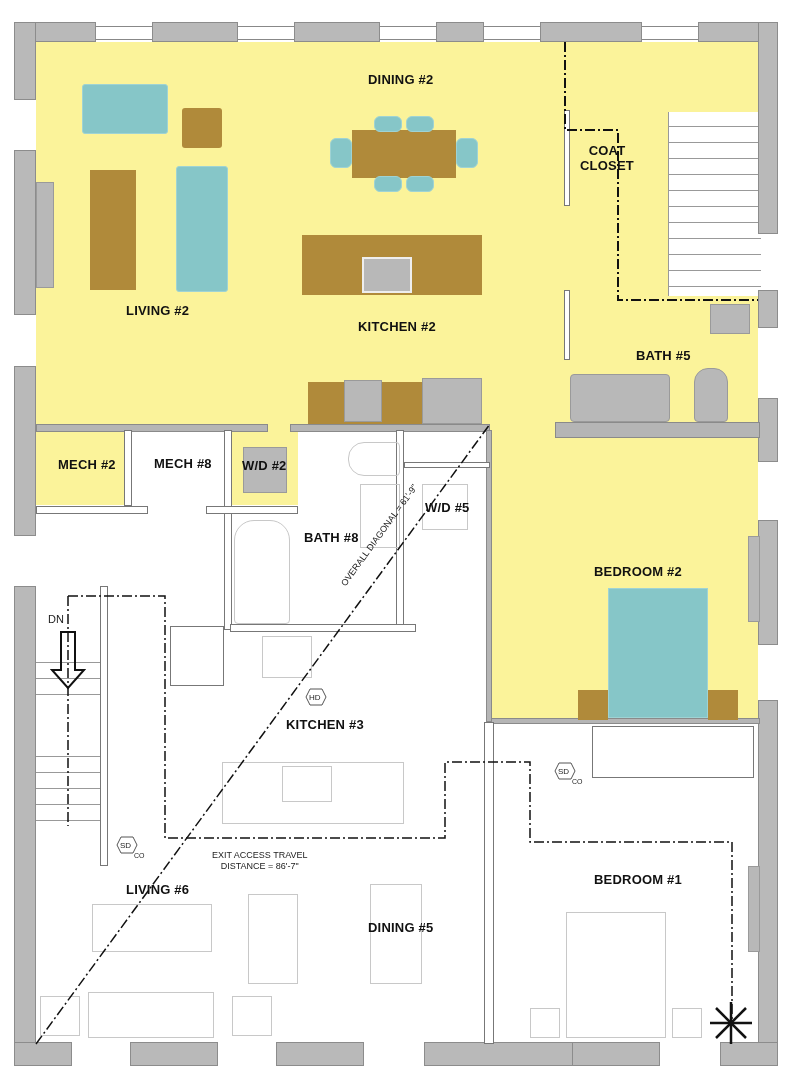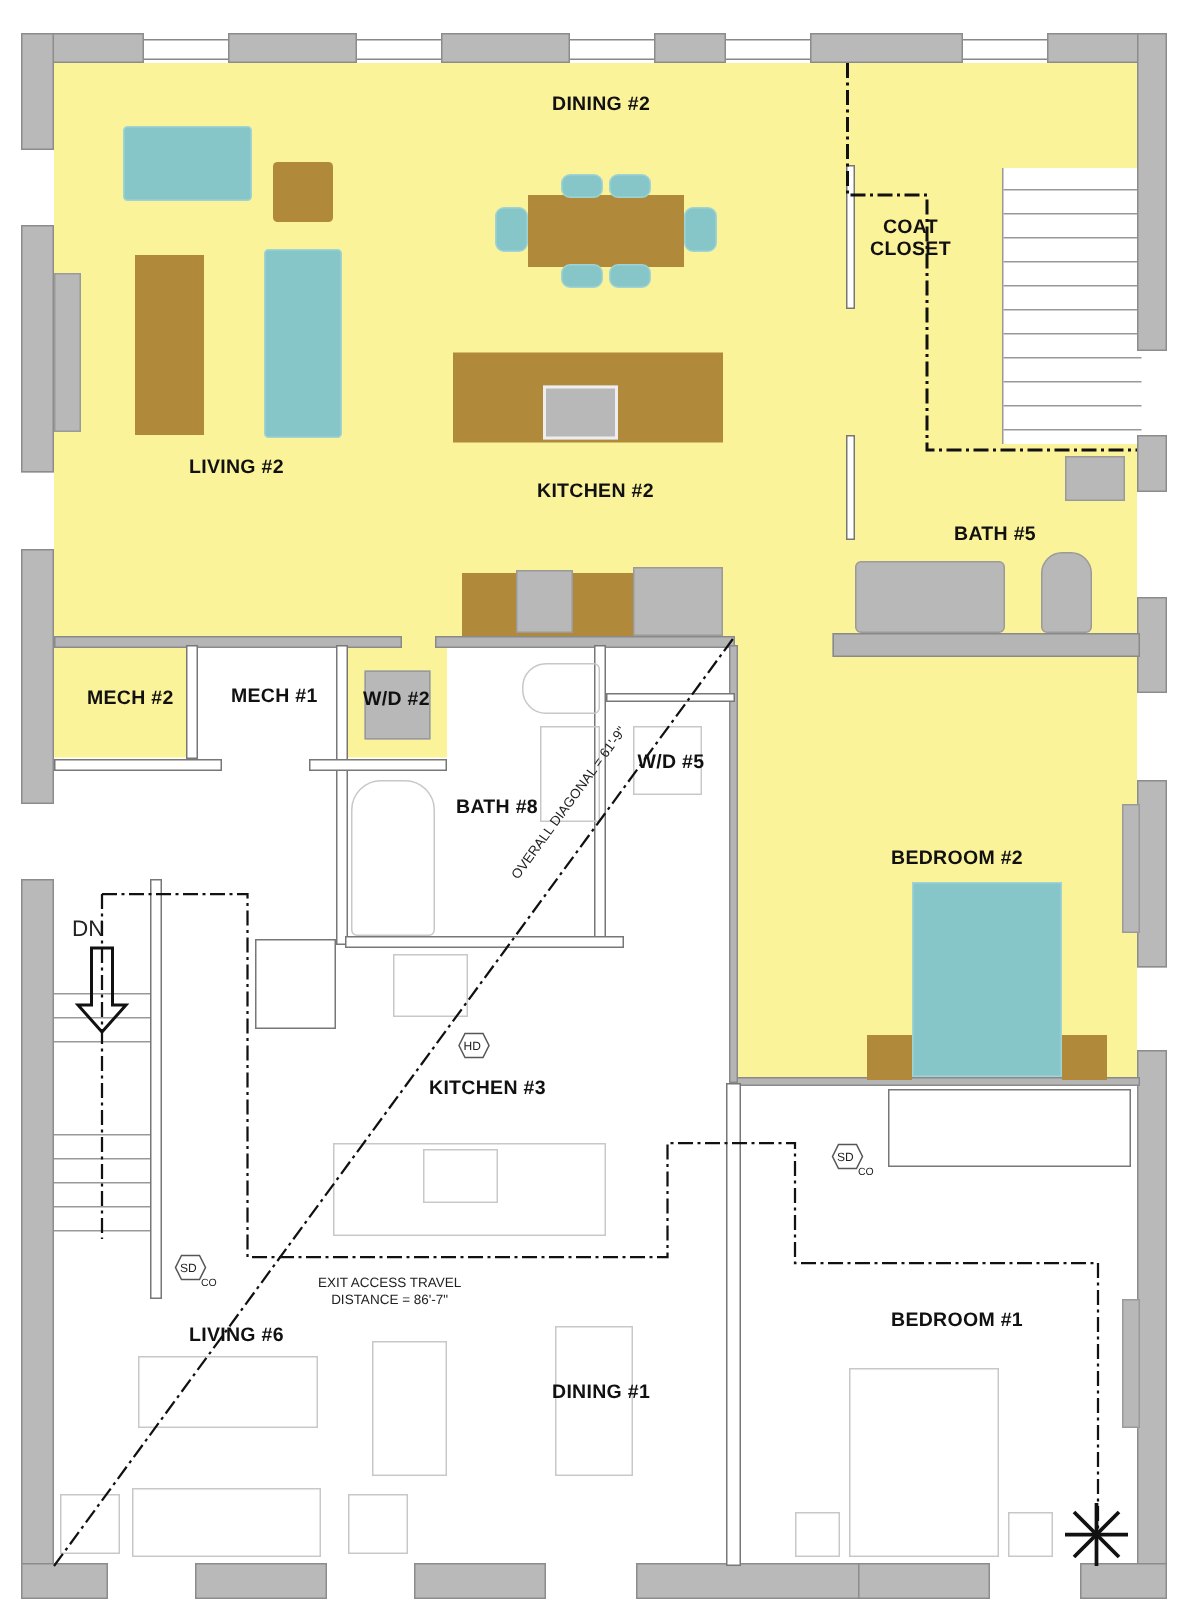--- a/index.html
+++ b/index.html
@@ -98,21 +98,21 @@
   <div class="stair" style="left:0;top:68px;width:64px;"></div>
   <div class="stair" style="left:0;top:130px;width:64px;"></div>
   <div class="stair" style="left:0;top:146px;width:64px;"></div>
   <div class="stair" style="left:0;top:162px;width:64px;"></div>
   <div class="stair" style="left:0;top:178px;width:64px;"></div>
   <div class="stair" style="left:0;top:194px;width:64px;"></div>
 </div>
 <svg class="abs" style="left:48px;top:630px;" width="40" height="60" viewBox="0 0 40 60">
   <path d="M13 2 H27 V40 H36 L20 58 L4 40 H13 Z" fill="none" stroke="#111" stroke-width="2"></path>
 </svg>
-<div class="note" style="left:48px;top:614px;font-size:15px;">DN</div>
+<div class="note" style="left:48px;top:614px;font-size:11px;">DN</div>
 
 <div class="teal" style="left:82px;top:84px;width:86px;height:50px;"></div>
 <div class="brown" style="left:182px;top:108px;width:40px;height:40px;border-radius:3px;"></div>
 <div class="brown" style="left:90px;top:170px;width:46px;height:120px;"></div>
 <div class="teal" style="left:176px;top:166px;width:52px;height:126px;"></div>
 <div class="brown" style="left:352px;top:130px;width:104px;height:48px;"></div>
 <div class="teal" style="left:330px;top:138px;width:22px;height:30px;border-radius:6px;"></div>
 <div class="teal" style="left:456px;top:138px;width:22px;height:30px;border-radius:6px;"></div>
 <div class="teal" style="left:374px;top:116px;width:28px;height:16px;border-radius:6px;"></div>
 <div class="teal" style="left:406px;top:116px;width:28px;height:16px;border-radius:6px;"></div>
@@ -173,36 +173,36 @@
   <polygon points="5,1 17,1 21,9 17,17 5,17 1,9" fill="#fff" stroke="#555"></polygon>
 </svg>
 <div class="note" style="left:120px;top:840px;font-size:8px;">SD</div>
 <div class="note" style="left:134px;top:850px;font-size:7px;">CO</div>
 <svg class="abs" style="left:554px;top:762px;" width="22" height="18" viewBox="0 0 22 18">
   <polygon points="5,1 17,1 21,9 17,17 5,17 1,9" fill="#fff" stroke="#555"></polygon>
 </svg>
 <div class="note" style="left:558px;top:766px;font-size:8px;">SD</div>
 <div class="note" style="left:572px;top:776px;font-size:7px;">CO</div>
 
-<div class="label" style="left:368px;top:61px;">DINING #2</div>
+<div class="label" style="left:368px;top:72px;">DINING #2</div>
 <div class="label" style="left:126px;top:303px;">LIVING #2</div>
 <div class="label" style="left:358px;top:319px;">KITCHEN #2</div>
 <div class="label" style="left:580px;top:143px;text-align:center;line-height:15px;">
   <span>COAT</span><br>
   <span>CLOSET</span>
 </div>
 <div class="label" style="left:636px;top:348px;">BATH #5</div>
 <div class="label" style="left:58px;top:457px;">MECH #2</div>
-<div class="label" style="left:154px;top:456px;">MECH #1</div>
+<div class="label" style="left:154px;top:456px;">MECH #8</div>
 <div class="label" style="left:242px;top:458px;">W/D #2</div>
 <div class="label" style="left:425px;top:500px;">W/D #5</div>
 <div class="label" style="left:304px;top:530px;">BATH #8</div>
 <div class="label" style="left:594px;top:564px;">BEDROOM #2</div>
 <div class="label" style="left:286px;top:717px;">KITCHEN #3</div>
 <div class="label" style="left:126px;top:882px;">LIVING #6</div>
-<div class="label" style="left:368px;top:920px;">DINING #1</div>
+<div class="label" style="left:368px;top:920px;">DINING #5</div>
 <div class="label" style="left:594px;top:872px;">BEDROOM #1</div>
 
 <div class="note" style="left:212px;top:850px;">
   <span>EXIT ACCESS TRAVEL</span><br>
   <span>DISTANCE = 86'-7"</span>
 </div>
 <div class="note" style="left:318px;top:530px;transform:rotate(-54deg);transform-origin:center;font-size:9px;">OVERALL DIAGONAL = 61'-9"</div>
 
 </body></html>

